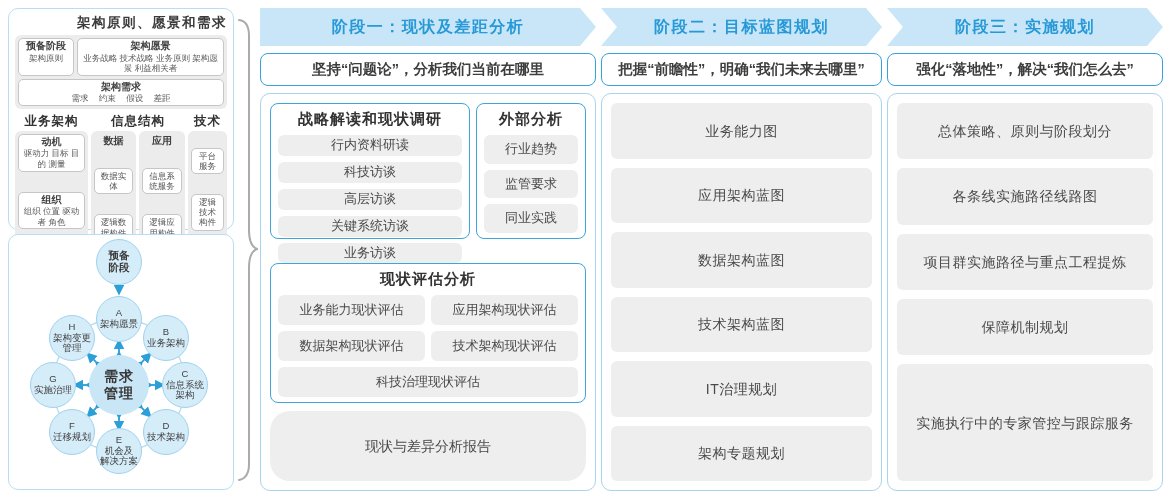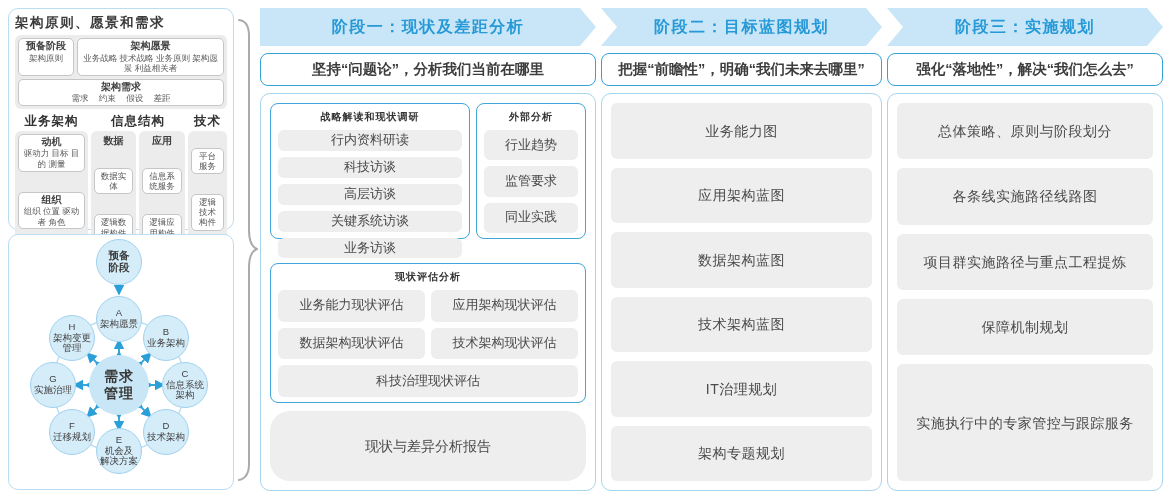--- a/index.html
+++ b/index.html
@@ -4,21 +4,21 @@
 <style>
   * { box-sizing: border-box; margin: 0; padding: 0; }
   html,body { width:1167px; height:499px; background:#fff;
     font-family:"Liberation Sans","DejaVu Sans",sans-serif; overflow:hidden; }
   .page { display:flex; padding:8px 4px 8px 8px; gap:2px; height:499px; }
 
   
   .left-col { width:226px; flex:0 0 226px; display:flex; flex-direction:column; }
   .panel { background:#fff; border:1.5px solid #b9ddf2; border-radius:10px; }
   .lt-panel { height:222px; padding:3px 6px 5px; display:flex; flex-direction:column; }
-  .lt-title { font-size:13.5px; font-weight:bold; color:#3a3a3a; text-align:left;
+  .lt-title { font-size:13.5px; font-weight:bold; color:#3a3a3a; text-align:right;
     letter-spacing:1.5px; padding:2px 0 3px; }
   .gray-sec { background:#ececec; border-radius:6px; padding:3px; }
   .white-box { background:#fff; border:1px solid #c6c6c6; border-radius:5px;
     text-align:center; padding:1px 2px; }
   .wb-title { font-size:10px; font-weight:bold; color:#424242; line-height:1.25; }
   .wb-sub { font-size:8.5px; color:#5a5a5a; line-height:1.25; }
   .sec1-row { display:flex; gap:3px; }
   .sec1-row + .sec1-row { margin-top:3px; }
   .prep-box { width:56px; flex:0 0 56px; }
   .vision-box { flex:1; }
@@ -65,21 +65,21 @@
     display:flex; align-items:center; justify-content:center;
     font-weight:bold; font-size:14.5px; color:#3d3d3d; }
   .col-box { border:1.5px solid #a7d4ee; border-radius:10px; background:#fff;
     padding:9px; display:flex; flex-direction:column; }
 
   .pill { background:#eee; border-radius:6px; display:flex; align-items:center;
     justify-content:center; color:#4a4a4a; font-size:13px; text-align:center;
     padding:2px 3px; line-height:1.3; }
   .blue-box { border:1.5px solid #3fa5da; border-radius:8px; background:#fff;
     padding:5px 7px; display:flex; flex-direction:column; }
-  .bb-title { font-size:10px; font-weight:bold; color:#333; text-align:center;
+  .bb-title { font-size:15px; font-weight:bold; color:#333; text-align:center;
     margin:1px 0 6px; letter-spacing:1px; }
   .p1-top { display:flex; gap:6px; height:136px; }
   .research { flex:1.95; }
   .research-grid { flex:1; display:grid; grid-template-columns:1fr; gap:6px; }
   .external { flex:1; }
   .external-list { flex:1; display:flex; flex-direction:column; gap:6px; }
   .external-list .pill { flex:1; }
   .assessment { margin-top:24px; height:140px; }
   .assessment-grid { flex:1; display:grid; grid-template-columns:1fr 1fr; gap:6px; }
   .span2 { grid-column:1 / span 2; }

